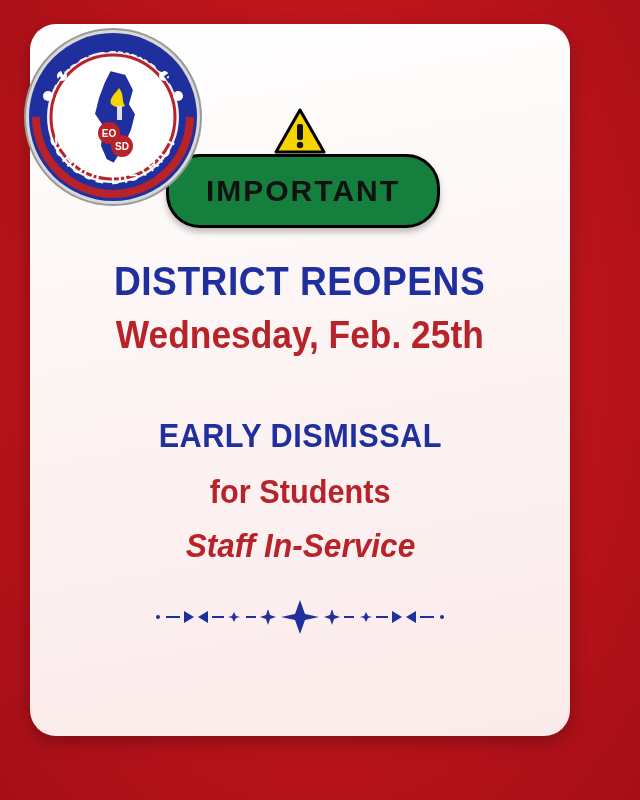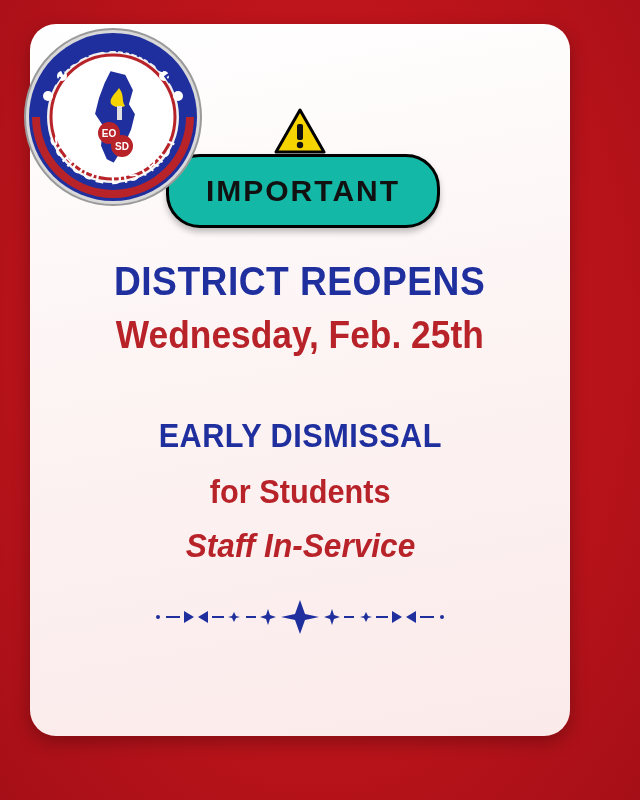--- a/index.html
+++ b/index.html
@@ -53,21 +53,21 @@
     margin-top: 130px;
     width: 268px;
     height: 68px;
   }
   .badge {
     position: absolute;
     left: 0;
     top: 0;
     width: 268px;
     height: 68px;
-    background: #14b8a6;
+    background: #15803d;
     border: 3px solid #000;
     border-radius: 34px;
     box-shadow: 0 4px 6px rgba(0,0,0,0.25);
     display: flex;
     align-items: center;
     justify-content: center;
   }
   .badge-label {
     font-family: "Liberation Sans", sans-serif;
     font-weight: bold;

